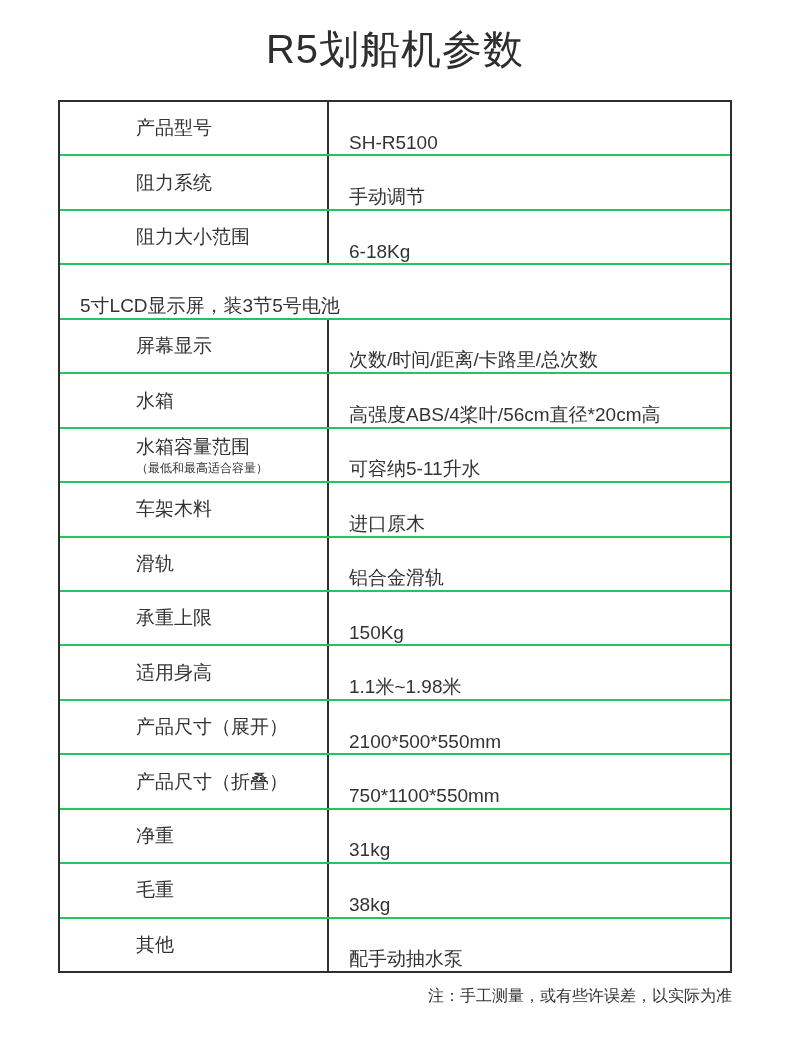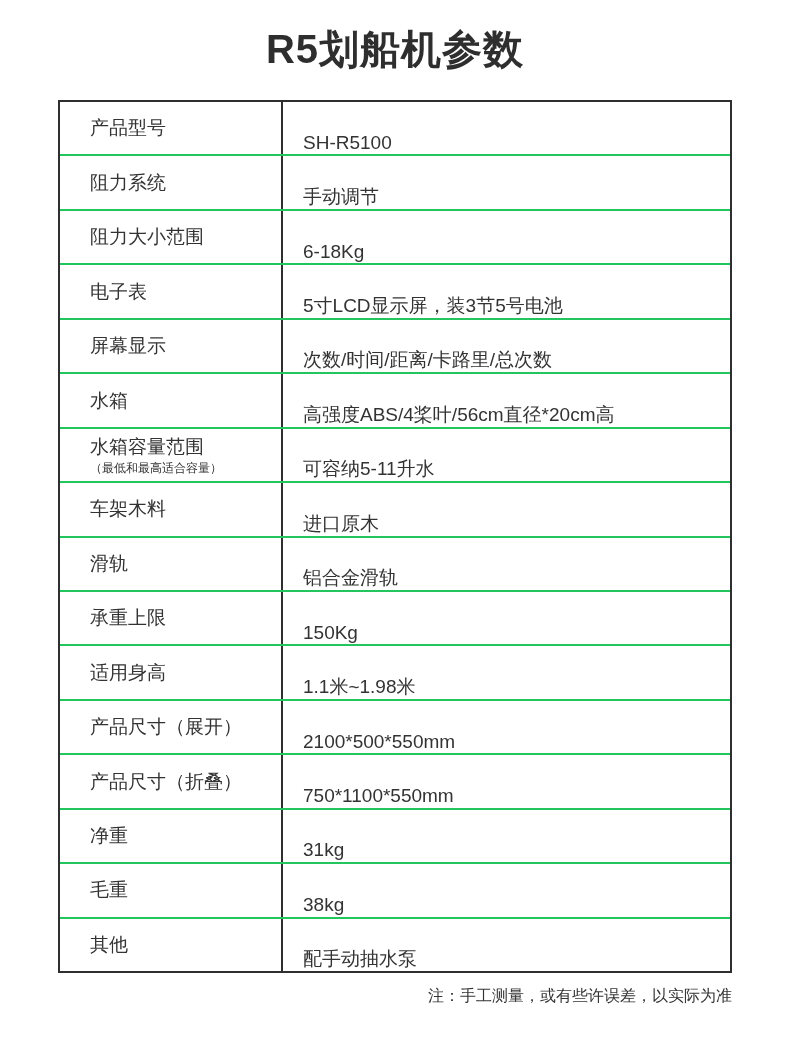--- a/index.html
+++ b/index.html
@@ -13,21 +13,21 @@
   }
   .page { position: relative; width: 790px; height: 1057px; background: #ffffff; }
 
   .page-title {
     position: absolute;
     top: 22px;
     left: 0;
     width: 100%;
     text-align: center;
     font-size: 40px;
-    font-weight: 700;
+    font-weight: 400;
     letter-spacing: 1px;
     color: #2e2e2e;
   }
 
   .spec-table {
     position: absolute;
     top: 100px;
     left: 58px;
     width: 674px;
     height: 873px;
@@ -45,20 +45,21 @@
 
   .spec-label-cell {
     width: 223px;
     flex: 0 0 223px;
     border-right: 2px solid #2f2f2f;
     display: flex;
     flex-direction: column;
     justify-content: center;
     padding-left: 30px;
     padding-right: 4px;
+    margin-left: 46px;
   }
   .spec-value-cell {
     flex: 1;
     display: flex;
     align-items: flex-end;
     padding-left: 20px;
     margin-top: 28px;
   }
   .spec-label, .spec-value { font-size: 19px; line-height: 1.25; color: #333333; }
   .spec-sublabel { font-size: 12px; line-height: 1.2; color: #333333; margin-top: 2px; }
@@ -105,24 +106,20 @@
     <div class="spec-label-cell">
       <span class="spec-label">阻力大小范围</span>
 
     </div>
     <div class="spec-value-cell">
       <span class="spec-value">6-18Kg</span>
     </div>
   </div>
 
   <div class="spec-row">
-    <div class="spec-label-cell">
-      <span class="spec-label">电子表</span>
-
-    </div>
     <div class="spec-value-cell">
       <span class="spec-value">5寸LCD显示屏，装3节5号电池</span>
     </div>
   </div>
 
   <div class="spec-row">
     <div class="spec-label-cell">
       <span class="spec-label">屏幕显示</span>
 
     </div>

